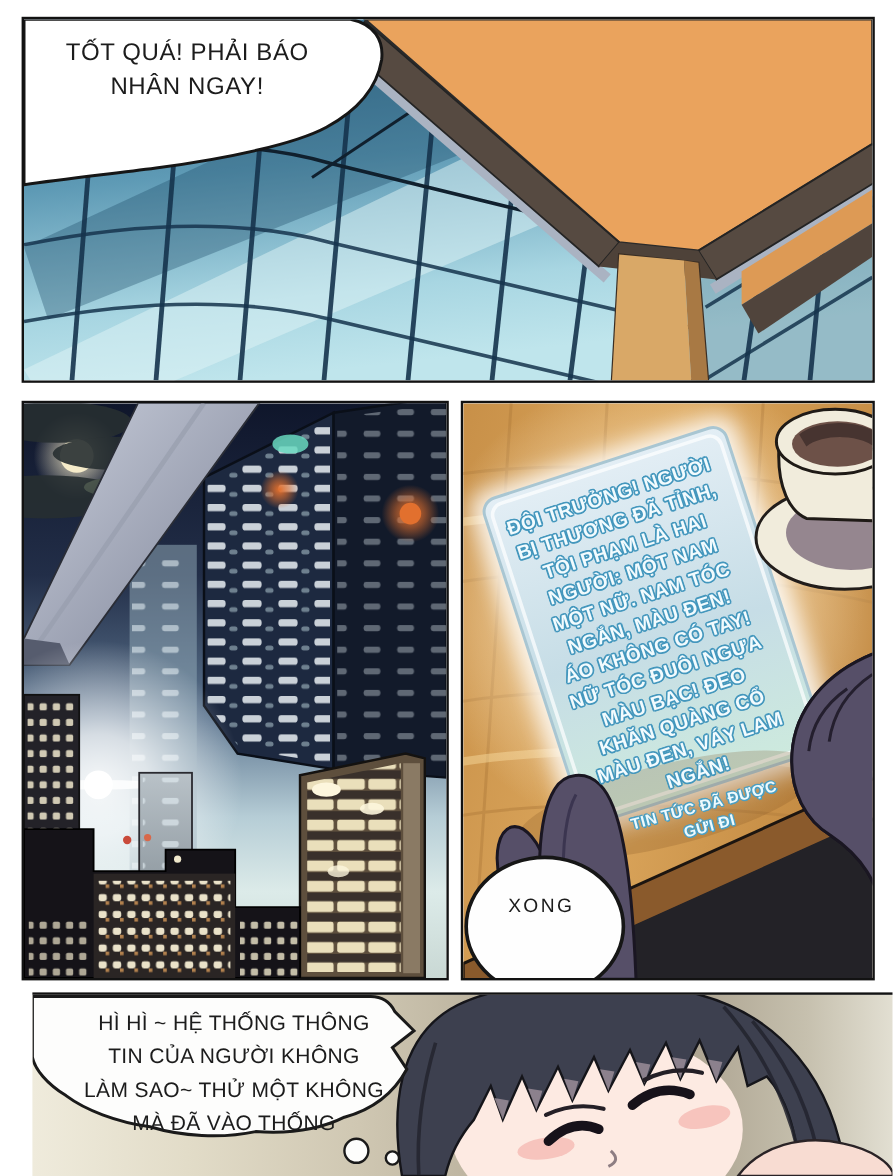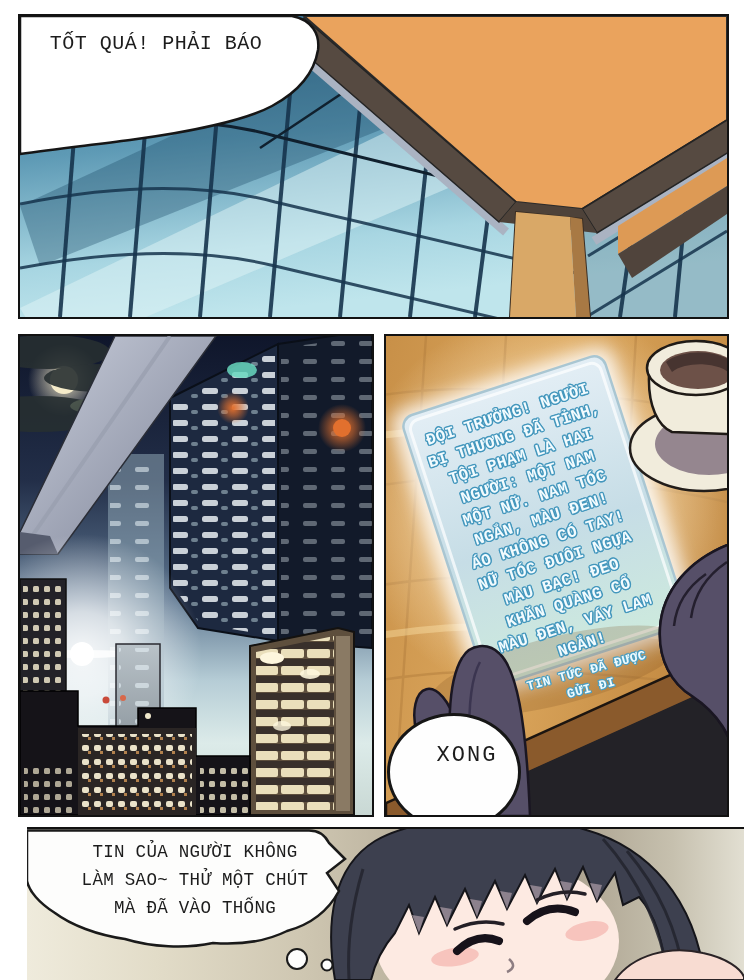--- a/index.html
+++ b/index.html
@@ -1,33 +1,33 @@
 <!DOCTYPE html>
 <html><head>
 <meta charset="utf-8">
 <style>
   html,body{margin:0;padding:0;background:#ffffff;}
   #page{position:relative;width:744px;height:980px;background:#ffffff;overflow:hidden;
-        font-family:Liberation Mono, monospace;}
+        font-family:Liberation Sans, sans-serif;}
   .panel{position:absolute;box-sizing:border-box;border:2px solid #121212;overflow:hidden;background:#fff;}
   .panel svg{display:block;position:absolute;left:0;top:0;}
   .speech-text{position:absolute;text-align:center;color:#1c1c1c;font-weight:500;}
   .speech-text div{white-space:nowrap;}
   #p1-text{left:8px;top:14px;width:256px;font-size:20px;line-height:28px;letter-spacing:.5px;}
   #tablet-text{left:52px;top:62px;width:214px;font-size:16px;line-height:22px;font-weight:bold;
      letter-spacing:.4px;transform:rotate(-18deg);transform-origin:50% 50%;
      color:#f2fbfe;text-shadow:1.4px 0 #4497bd,-1.4px 0 #4497bd,0 1.4px #4497bd,0 -1.4px #4497bd,
      1px 1px #4497bd,-1px -1px #4497bd,1px -1px #4497bd,-1px 1px #4497bd;}
   #tablet-footer{left:118px;top:326px;width:170px;font-size:13px;line-height:18px;font-weight:bold;
      letter-spacing:.4px;transform:rotate(-15deg);
      color:#eefafd;text-shadow:1.2px 0 #4c9fc2,-1.2px 0 #4c9fc2,0 1.2px #4c9fc2,0 -1.2px #4c9fc2,
      1px 1px #4c9fc2,-1px -1px #4c9fc2;}
   #xong-bubble{position:absolute;left:1px;top:377px;width:128px;height:112px;background:#fefefe;
      border:3px solid #161616;border-radius:50%;z-index:5;}
-  #xong-text{left:16px;top:26px;width:122px;font-size:22px;line-height:27px;letter-spacing:2px;text-align:center;}
+  #xong-text{left:0;top:26px;width:122px;font-size:16px;line-height:27px;letter-spacing:2px;text-align:center;}
   #p4-text{left:28px;top:9px;width:280px;font-size:17.5px;line-height:28px;letter-spacing:.3px;z-index:4;}
   #panel4{border:none;border-top:2px solid #121212;
      background:linear-gradient(90deg,#efebdc 0%,#e2dcc8 18%,#cfc7b2 38%,#b7ae9a 56%,#a89e8b 74%,#c6c0ae 90%,#e2dfd2 100%);}
 </style>
 </head>
 <body>
 
 <div id="page">
 
   <div class="panel" id="panel1" style="left:18px;top:14px;width:711px;height:305px;">
@@ -88,20 +88,21 @@
       <polygon points="598,238 707,170 707,198 612,262" fill="#50443c"></polygon>
 
       <polygon points="496,196 562,203 570,301 490,301" fill="none" stroke="#3a2e24" stroke-width="2"></polygon>
       <polygon points="496,196 550,201 556,301 490,301" fill="#d9a867"></polygon>
       <polygon points="550,201 562,203 570,301 556,301" fill="#a87944"></polygon>
 
       <path d="M0,0 L272,0 C292,4 300,18 298,34 C294,58 278,76 252,90 C226,104 170,116 110,124 C72,129 34,133 0,138 Z" fill="#ffffff" stroke="#161616" stroke-width="2.5"></path>
     </svg>
     <div class="speech-text" id="p1-text">
       <div>TỐT QUÁ! PHẢI BÁO</div>
+      <div>NHÂN NGAY!</div>
     </div>
   </div>
 
   <div class="panel" id="panel2" style="left:18px;top:334px;width:356px;height:483px;">
     <svg width="352" height="479" viewBox="0 0 352 479">
       <defs>
         <linearGradient id="skyG" x1="0" y1="0" x2="0" y2="1">
           <stop offset="0" stop-color="#0f162b"></stop>
             <stop offset="0.3" stop-color="#222e48"></stop>
           <stop offset="0.55" stop-color="#5e7791"></stop>
@@ -356,19 +357,20 @@
 
       <path d="M588,151 C606,126 642,116 676,124 C700,129 714,140 717,148 L717,151 Z" fill="#f8dcd2" stroke="#2a2326" stroke-width="2"></path>
 
       <path d="M0,1.5 L282,1.5 C294,1.5 299,8 302,14 L318,30 L300,44 L312,62
                C300,84 282,96 260,102 C240,112 214,116 186,114 C158,120 124,118 98,110
                C70,106 44,96 28,84 C12,74 2,62 0,52 Z" fill="#fdfdfc" stroke="#1a1a1a" stroke-width="2.5"></path>
       <circle cx="270" cy="130" r="10" fill="#fdfdfc" stroke="#1a1a1a" stroke-width="2"></circle>
       <circle cx="300" cy="136" r="5.5" fill="#fdfdfc" stroke="#1a1a1a" stroke-width="2"></circle>
     </svg>
     <div class="speech-text" id="p4-text">
+      <div>HÌ HÌ ~ HỆ THỐNG THÔNG</div>
       <div>TIN CỦA NGƯỜI KHÔNG</div>
-      <div>LÀM SAO~ THỬ MỘT CHÚT</div>
+      <div>LÀM SAO~ THỬ MỘT KHÔNG</div>
       <div>MÀ ĐÃ VÀO THỐNG</div>
     </div>
   </div>
 
 </div>
 
 </body></html>

